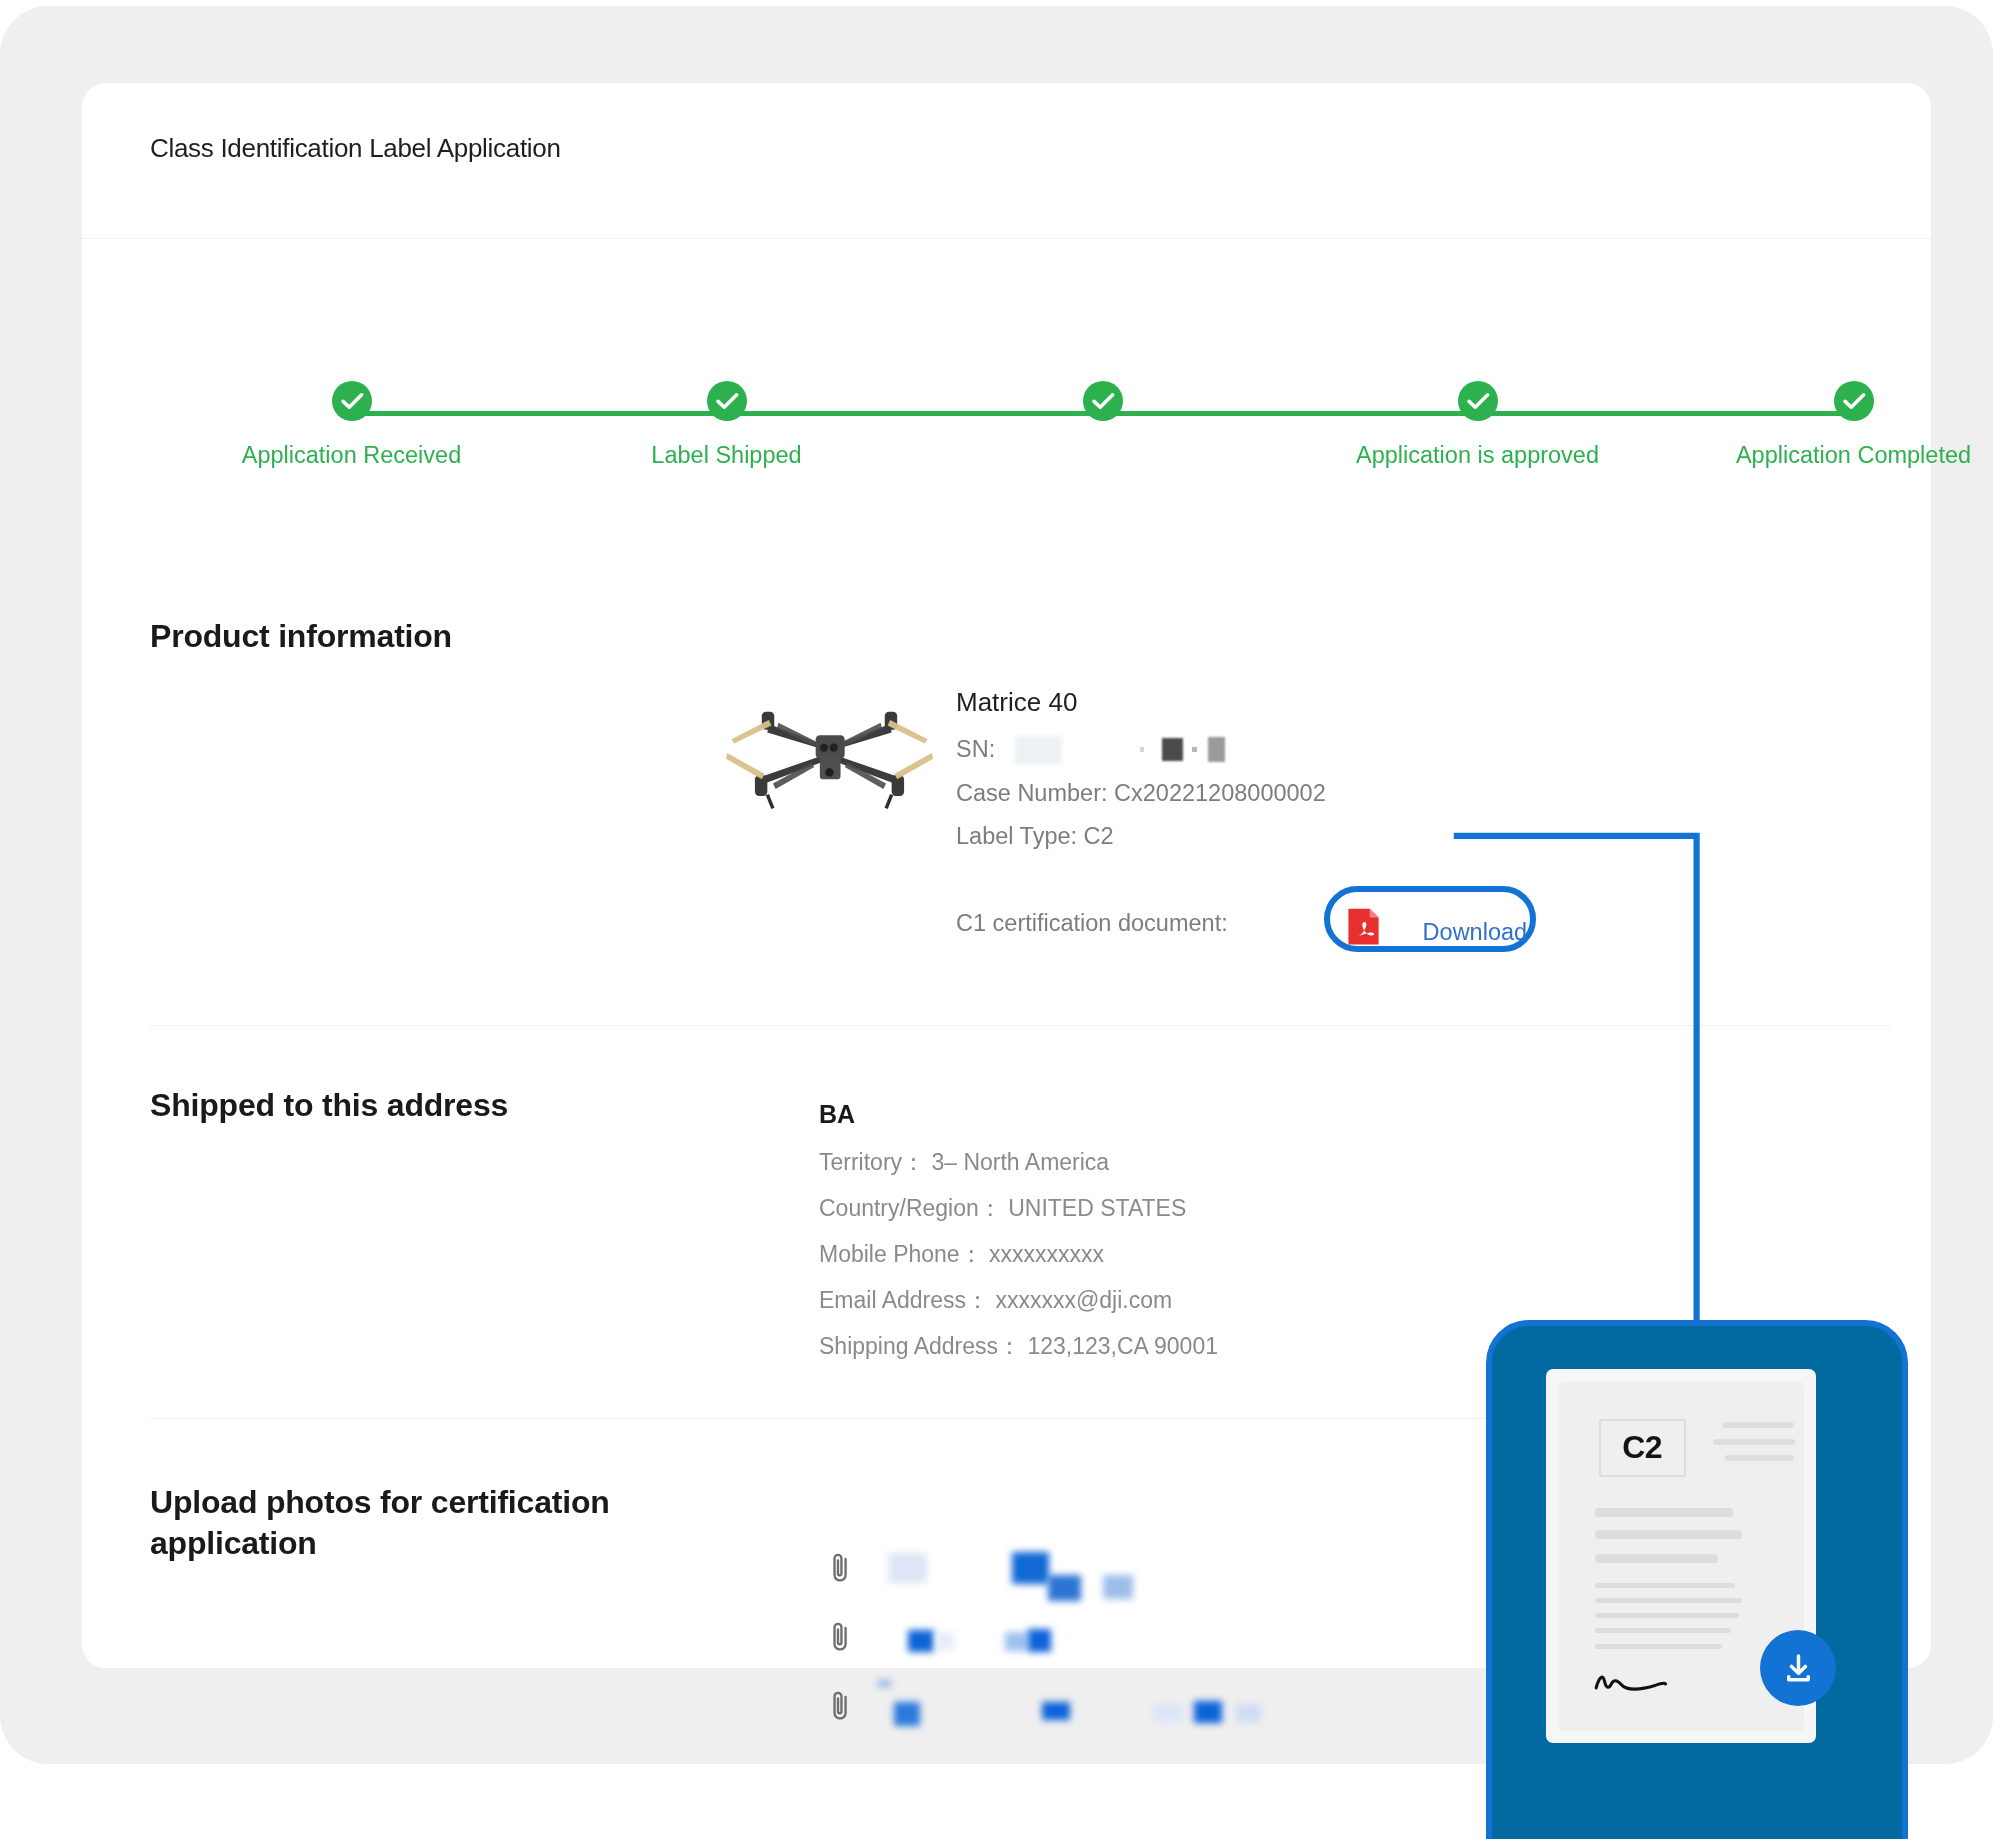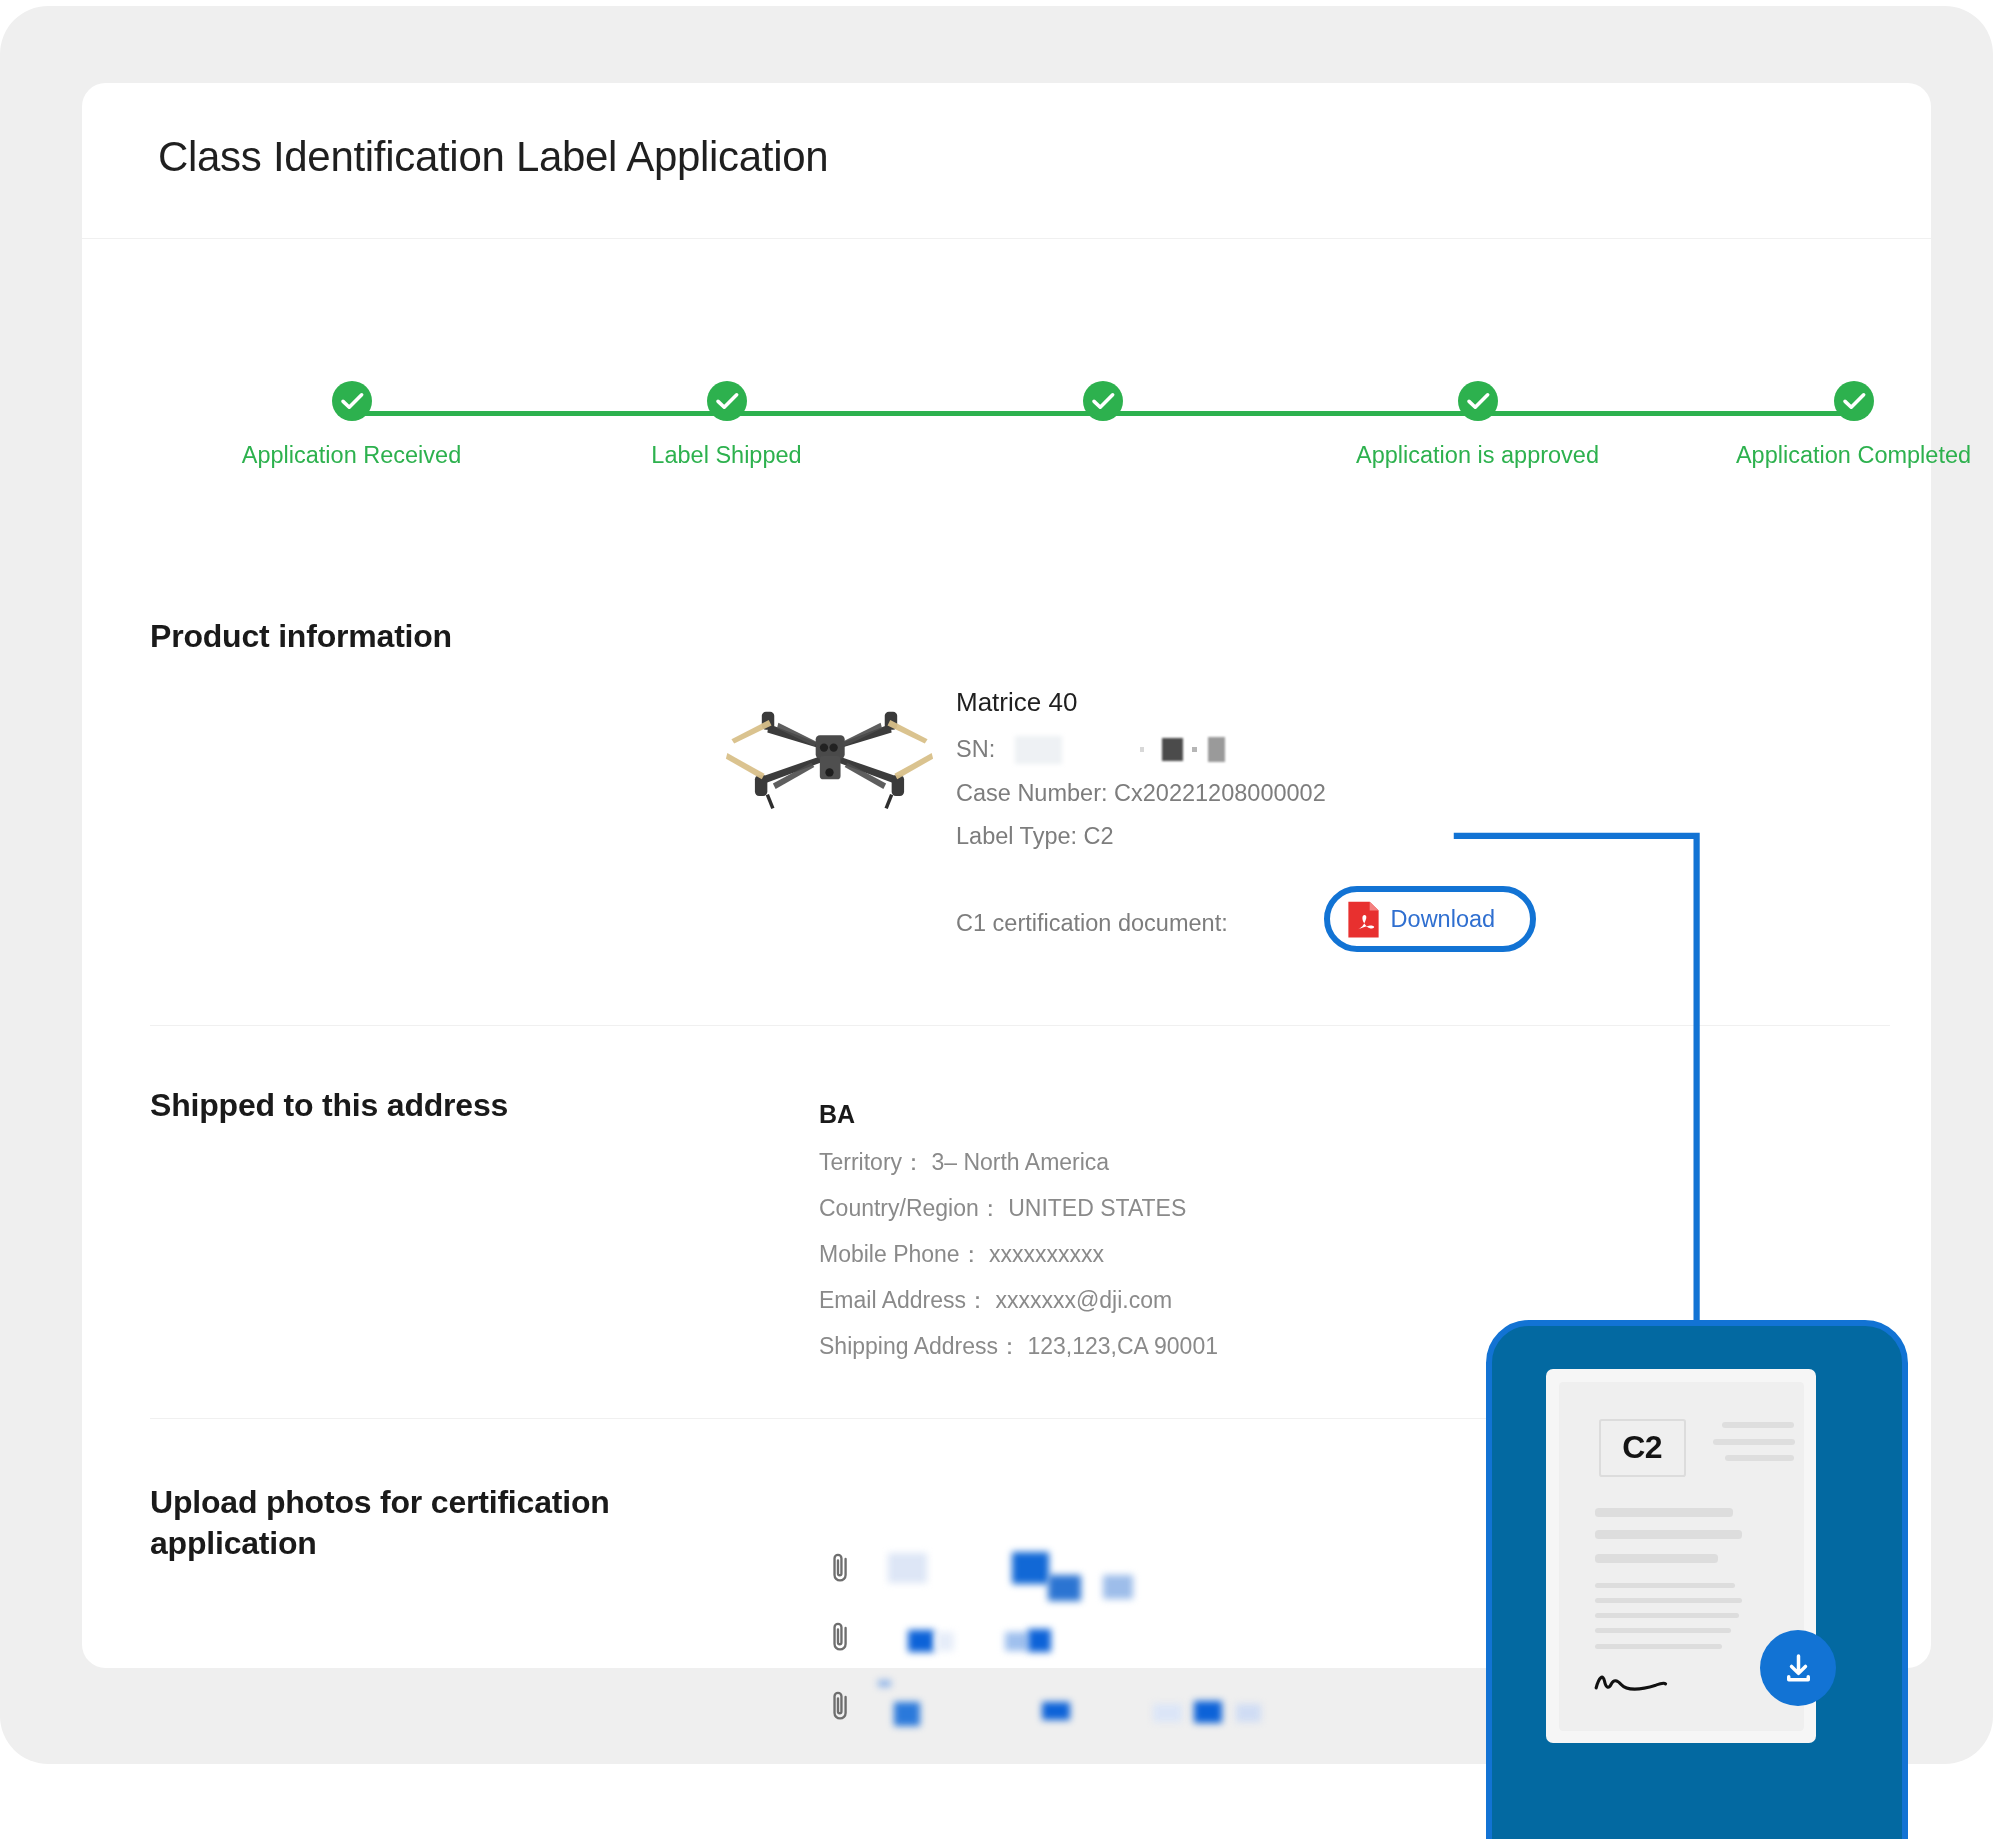--- a/index.html
+++ b/index.html
@@ -38,26 +38,25 @@
 
   #card-header {
     position: absolute;
     left: 0; top: 0;
     width: 100%; height: 156px;
     border-bottom: 1.4px solid #f0f0f0;
   }
   #page-title {
     position: absolute;
     left: 68px; top: 50px;
-    font-size: 42px;
+    font-size: 26px;
     font-weight: 400;
     color: #1f1f1f;
     letter-spacing: -0.3px;
     white-space: nowrap;
-    margin-left: 8px;
   }
 
   
   #stepper {
     position: absolute;
     left: 131px; top: 298px;
     width: 1592px; height: 159px;
   }
   .step-track {
     position: absolute;
@@ -148,22 +147,23 @@
     white-space: nowrap;
   }
   #download-pill {
     position: absolute;
     left: 1242px; top: 803px;
     width: 212px; height: 66px;
     border: 6.2px solid #1273d4;
     border-radius: 33px;
     background: #ffffff;
     display: flex;
-    align-items: center;
+    align-items: flex-end;
     padding-left: 16.6px;
+    gap: 32px;
   }
   #pdf-icon { width: 33px; height: 39px; flex: none; }
   #download-link {
     margin-left: 11px;
     font-size: 23.5px;
     color: #2f6fd0;
     white-space: nowrap;
   }
 
   

